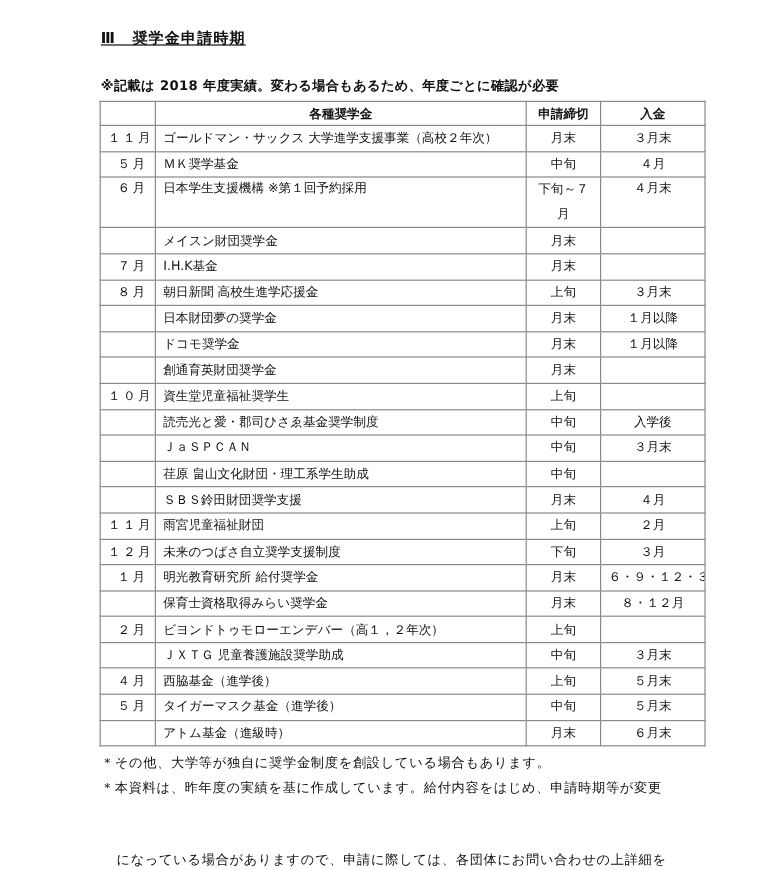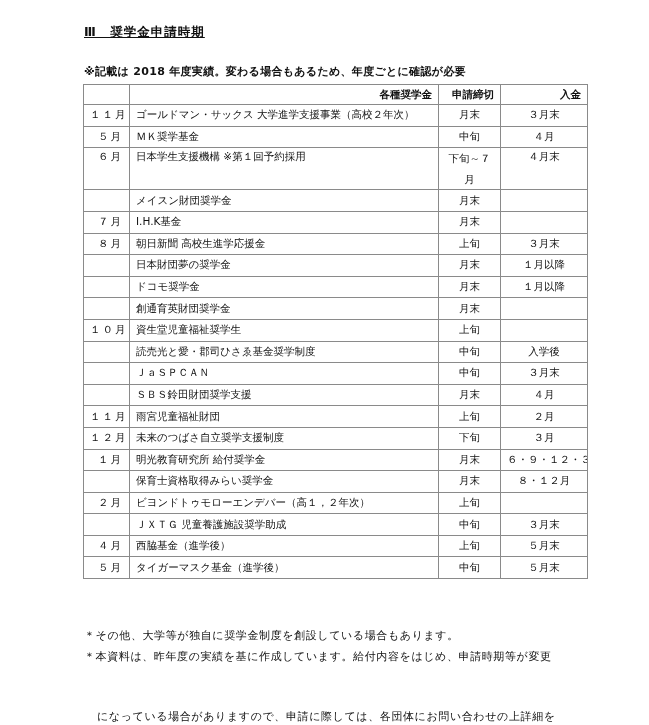--- a/index.html
+++ b/index.html
@@ -5,21 +5,21 @@
   html, body { margin:0; padding:0; background:#ffffff; }
   body { width:649px; height:725px; position:relative; overflow:hidden;
          font-family:"DejaVu Sans", "Liberation Sans", sans-serif; color:#111; }
   .title { position:absolute; left:84px; top:24px; font-size:12.5px; font-weight:bold;
            text-decoration:underline; letter-spacing:1px; }
   .note { position:absolute; left:84px; top:64px; font-size:11px; letter-spacing:0.3px;font-weight:bold; }
   table.sched { position:absolute; left:83px; top:84px; width:504px; border-collapse:collapse;
                 font-size:10.5px; table-layout:fixed; }
   table.sched td, table.sched th { border:1px solid #8a8a8a; height:20.6px; padding:0 6px;
                 white-space:nowrap; overflow:hidden; }
-  table.sched th { font-weight:bold; text-align:right; height:19px; }
+  table.sched th { font-weight:bold; text-align:center; height:19px; }
   td.month { text-align:right; letter-spacing:2px; }
   td.deadline, td.payment { text-align:center; }
   td.deadline.tall { line-height:20.6px; white-space:normal; height:41px; }
   .footer { position:absolute; left:84px; top:626px; font-size:11px; line-height:20.5px; letter-spacing:0.6px; }
   .footer .indent { padding-left:13px;margin-top:40px; }
 </style>
 </head>
 <body>
 
 <div class="title">Ⅲ　奨学金申請時期</div>
@@ -108,20 +108,26 @@
         <td class="payment">入学後</td>
       </tr>
       <tr>
         <td class="month"></td>
         <td class="name">ＪａＳＰＣＡＮ</td>
         <td class="deadline">中旬</td>
         <td class="payment">３月末</td>
       </tr>
       <tr>
         <td class="month"></td>
+        <td class="name">荏原 畠山文化財団・理工系学生助成</td>
+        <td class="deadline">中旬</td>
+        <td class="payment"></td>
+      </tr>
+      <tr>
+        <td class="month"></td>
         <td class="name">ＳＢＳ鈴田財団奨学支援</td>
         <td class="deadline">月末</td>
         <td class="payment">４月</td>
       </tr>
       <tr>
         <td class="month">１１月</td>
         <td class="name">雨宮児童福祉財団</td>
         <td class="deadline">上旬</td>
         <td class="payment">２月</td>
       </tr>
@@ -160,20 +166,26 @@
         <td class="name">西脇基金（進学後）</td>
         <td class="deadline">上旬</td>
         <td class="payment">５月末</td>
       </tr>
       <tr>
         <td class="month">５月</td>
         <td class="name">タイガーマスク基金（進学後）</td>
         <td class="deadline">中旬</td>
         <td class="payment">５月末</td>
       </tr>
+      <tr>
+        <td class="month"></td>
+        <td class="name">アトム基金（進級時）</td>
+        <td class="deadline">月末</td>
+        <td class="payment">６月末</td>
+      </tr>
     </tbody>
 </table>
 
 <div class="footer">
   <div>＊その他、大学等が独自に奨学金制度を創設している場合もあります。</div>
   <div>＊本資料は、昨年度の実績を基に作成しています。給付内容をはじめ、申請時期等が変更</div>
   <div class="indent">になっている場合がありますので、申請に際しては、各団体にお問い合わせの上詳細を</div>
   <div class="indent">ご確認ください。</div>
 </div>
 

